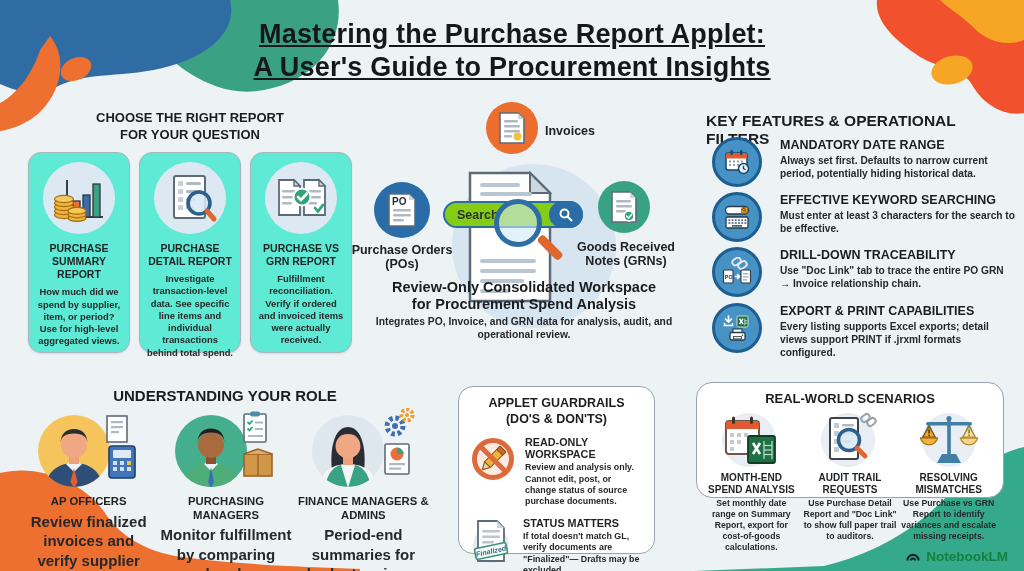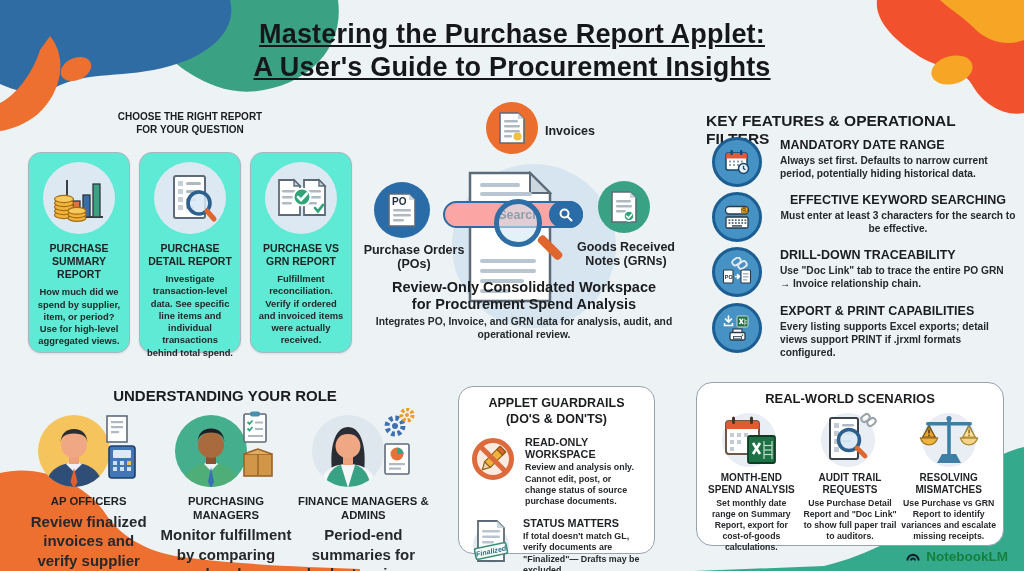--- a/index.html
+++ b/index.html
@@ -9,43 +9,43 @@
   svg{display:block;}
   svg text{font-family:"Liberation Sans",sans-serif;}
 
   .blob{position:absolute;z-index:0;}
 
   .title{position:absolute;top:18px;left:0;width:100%;text-align:center;z-index:4;
          font-size:27px;line-height:1.22;color:#16171a;letter-spacing:.2px;text-decoration:underline;}
 
   
   .reports-heading{position:absolute;left:28px;top:110px;width:324px;text-align:center;
-                   font-size:10px;line-height:1.3;color:#1b1c1e;z-index:3;}
+                   font-size:13px;line-height:1.3;color:#1b1c1e;z-index:3;}
   .reports-cards{position:absolute;left:28px;top:152px;width:324px;display:flex;gap:9px;z-index:3;}
   .rcard{flex:1;background:#5eead4;border:1.5px solid #a9b5c1;border-radius:13px;
          padding:9px 6px 12px;text-align:center;height:178px;box-shadow:0 1px 2px rgba(40,60,80,.12);}
   .rcard .ic{width:72px;height:72px;border-radius:50%;background:#dde9f2;margin:0 auto;
              display:flex;align-items:center;justify-content:center;}
   .rcard h3{margin:8px 0 0;font-size:10.5px;line-height:1.25;color:#1f2124;}
   .rcard p{margin:5px 0 0;font-size:9.4px;line-height:1.3;color:#26282b;}
 
   
   .big-circle{position:absolute;left:452px;top:164px;width:164px;height:164px;border-radius:50%;
               background:#d6e5f0;z-index:1;}
   .node{position:absolute;border-radius:50%;display:flex;align-items:center;justify-content:center;z-index:2;}
   .node-invoices{left:486px;top:102px;width:52px;height:52px;background:#ec6e2e;}
   .node-po{left:374px;top:182px;width:56px;height:56px;background:#2a6ca7;}
   .node-grn{left:598px;top:181px;width:52px;height:52px;background:#3aa284;}
   .nlabel{position:absolute;font-size:12.5px;color:#202225;z-index:2;line-height:1.15;}
   .lbl-invoices{left:545px;top:124px;}
-  .lbl-po{left:360px;top:243px;width:108px;text-align:center;}
+  .lbl-po{left:348px;top:243px;width:108px;text-align:center;}
   .lbl-grn{left:570px;top:240px;width:112px;text-align:center;}
   .ws-doc{position:absolute;left:468px;top:171px;z-index:2;}
-  .search-pill{position:absolute;left:443px;top:201px;width:136px;height:23px;background:#fca5a5;
-               border:2.5px solid #2a6ca7;border-radius:14px;z-index:3;display:flex;align-items:center;justify-content:center;}
+  .search-pill{position:absolute;left:443px;top:201px;width:136px;height:23px;background:#84cc16;
+               border:2.5px solid #2a6ca7;border-radius:14px;z-index:3;display:flex;align-items:center;}
   .search-pill .stext{font-size:12.5px;color:#2c3034;margin-left:12px;}
   .search-btn{position:absolute;right:-2px;top:-2px;height:27px;width:34px;background:#2a6ca7;
               border-radius:14px;display:flex;align-items:center;justify-content:center;}
   .mag-lens{position:absolute;left:494px;top:199px;width:38px;height:38px;border:5.5px solid #2f6da5;
             border-radius:50%;background:rgba(208,231,245,.6);z-index:4;}
   .mag-handle{position:absolute;left:535px;top:237px;width:9px;height:30px;background:#e0662f;
               border-radius:4px;transform:rotate(-45deg);transform-origin:top center;z-index:4;}
   .ws-caption{position:absolute;left:368px;top:279px;width:312px;text-align:center;z-index:5;}
   .ws-caption .c1{font-size:14.5px;line-height:1.18;color:#1b1c1e;}
   .ws-caption .c2{font-size:10.3px;line-height:1.25;color:#26282b;margin-top:3px;}
@@ -70,21 +70,21 @@
   
   .gcard{position:absolute;left:458px;top:386px;width:197px;height:168px;background:#fff;
          border:1.5px solid #96a3af;border-radius:15px;padding:9px 11px;box-sizing:border-box;z-index:3;}
   .gcard h2{margin:0;text-align:center;font-size:12.5px;line-height:1.25;color:#1b1c1e;}
   .gitem{display:flex;gap:9px;margin-top:9px;align-items:flex-start;}
   .gitem .gic{flex-shrink:0;}
   .gitem h3{margin:0;font-size:10.8px;color:#1f2124;}
   .gitem p{margin:2px 0 0;font-size:8.9px;line-height:1.28;color:#26282b;}
 
   
-  .scard{position:absolute;left:696px;top:382px;width:308px;height:164px;background:#fff;
+  .scard{position:absolute;left:696px;top:382px;width:308px;height:116px;background:#fff;
          border:1.5px solid #96a3af;border-radius:16px;padding:8px 7px;box-sizing:border-box;z-index:3;}
   .scard h2{margin:0;text-align:center;font-size:13px;color:#1b1c1e;}
   .scols{display:flex;gap:4px;margin-top:5px;}
   .scol{flex:1;text-align:center;}
   .scol .sic{display:flex;justify-content:center;height:58px;}
   .scol h3{margin:3px 0 0;font-size:10px;line-height:1.2;color:#1f2124;}
   .scol p{margin:2px 0 0;font-size:8.7px;line-height:1.26;color:#26282b;}
 
   .watermark{position:absolute;right:16px;bottom:7px;display:flex;align-items:center;gap:5px;
              z-index:6;color:#15803d;font-size:13.5px;}
@@ -285,21 +285,21 @@
         <circle cx="21.5" cy="21.5" r="5" fill="#e9f1f7" stroke="#17476e" stroke-width="1.5"></circle>
         <path d="M21.5 18.8 v2.8 l2 1.2" stroke="#17476e" stroke-width="1.3" fill="none"></path>
       </svg>
     </div>
     <div>
       <h3>MANDATORY DATE RANGE</h3>
       <p>Always set first. Defaults to narrow current period, potentially hiding historical data.</p>
     </div>
   </div>
 
-  <div class="feat" style="top:192px;text-align:center;">
+  <div class="feat" style="top:192px;">
     <div class="fic">
       <svg width="30" height="30" viewBox="0 0 30 30">
         <rect x="3.5" y="4.5" width="23" height="7.5" rx="3.7" fill="#fff" stroke="#2a3b49" stroke-width="1.3"></rect>
         <rect x="19.5" y="5.5" width="6" height="5.5" rx="1" fill="#f0a828" stroke="#9a6a10" stroke-width="0.9"></rect>
         <circle cx="22" cy="7.6" r="1.4" fill="none" stroke="#5a3c08" stroke-width="0.9"></circle>
         <line x1="23.1" y1="8.7" x2="24.3" y2="9.9" stroke="#5a3c08" stroke-width="1"></line>
         <rect x="4" y="15" width="22" height="11" rx="1.5" fill="#fff" stroke="#2a3b49" stroke-width="1.3"></rect>
         <g fill="#556b7c">
           <rect x="6.5" y="17.3" width="1.8" height="1.8"></rect>
             <rect x="9.7" y="17.3" width="1.8" height="1.8"></rect>

